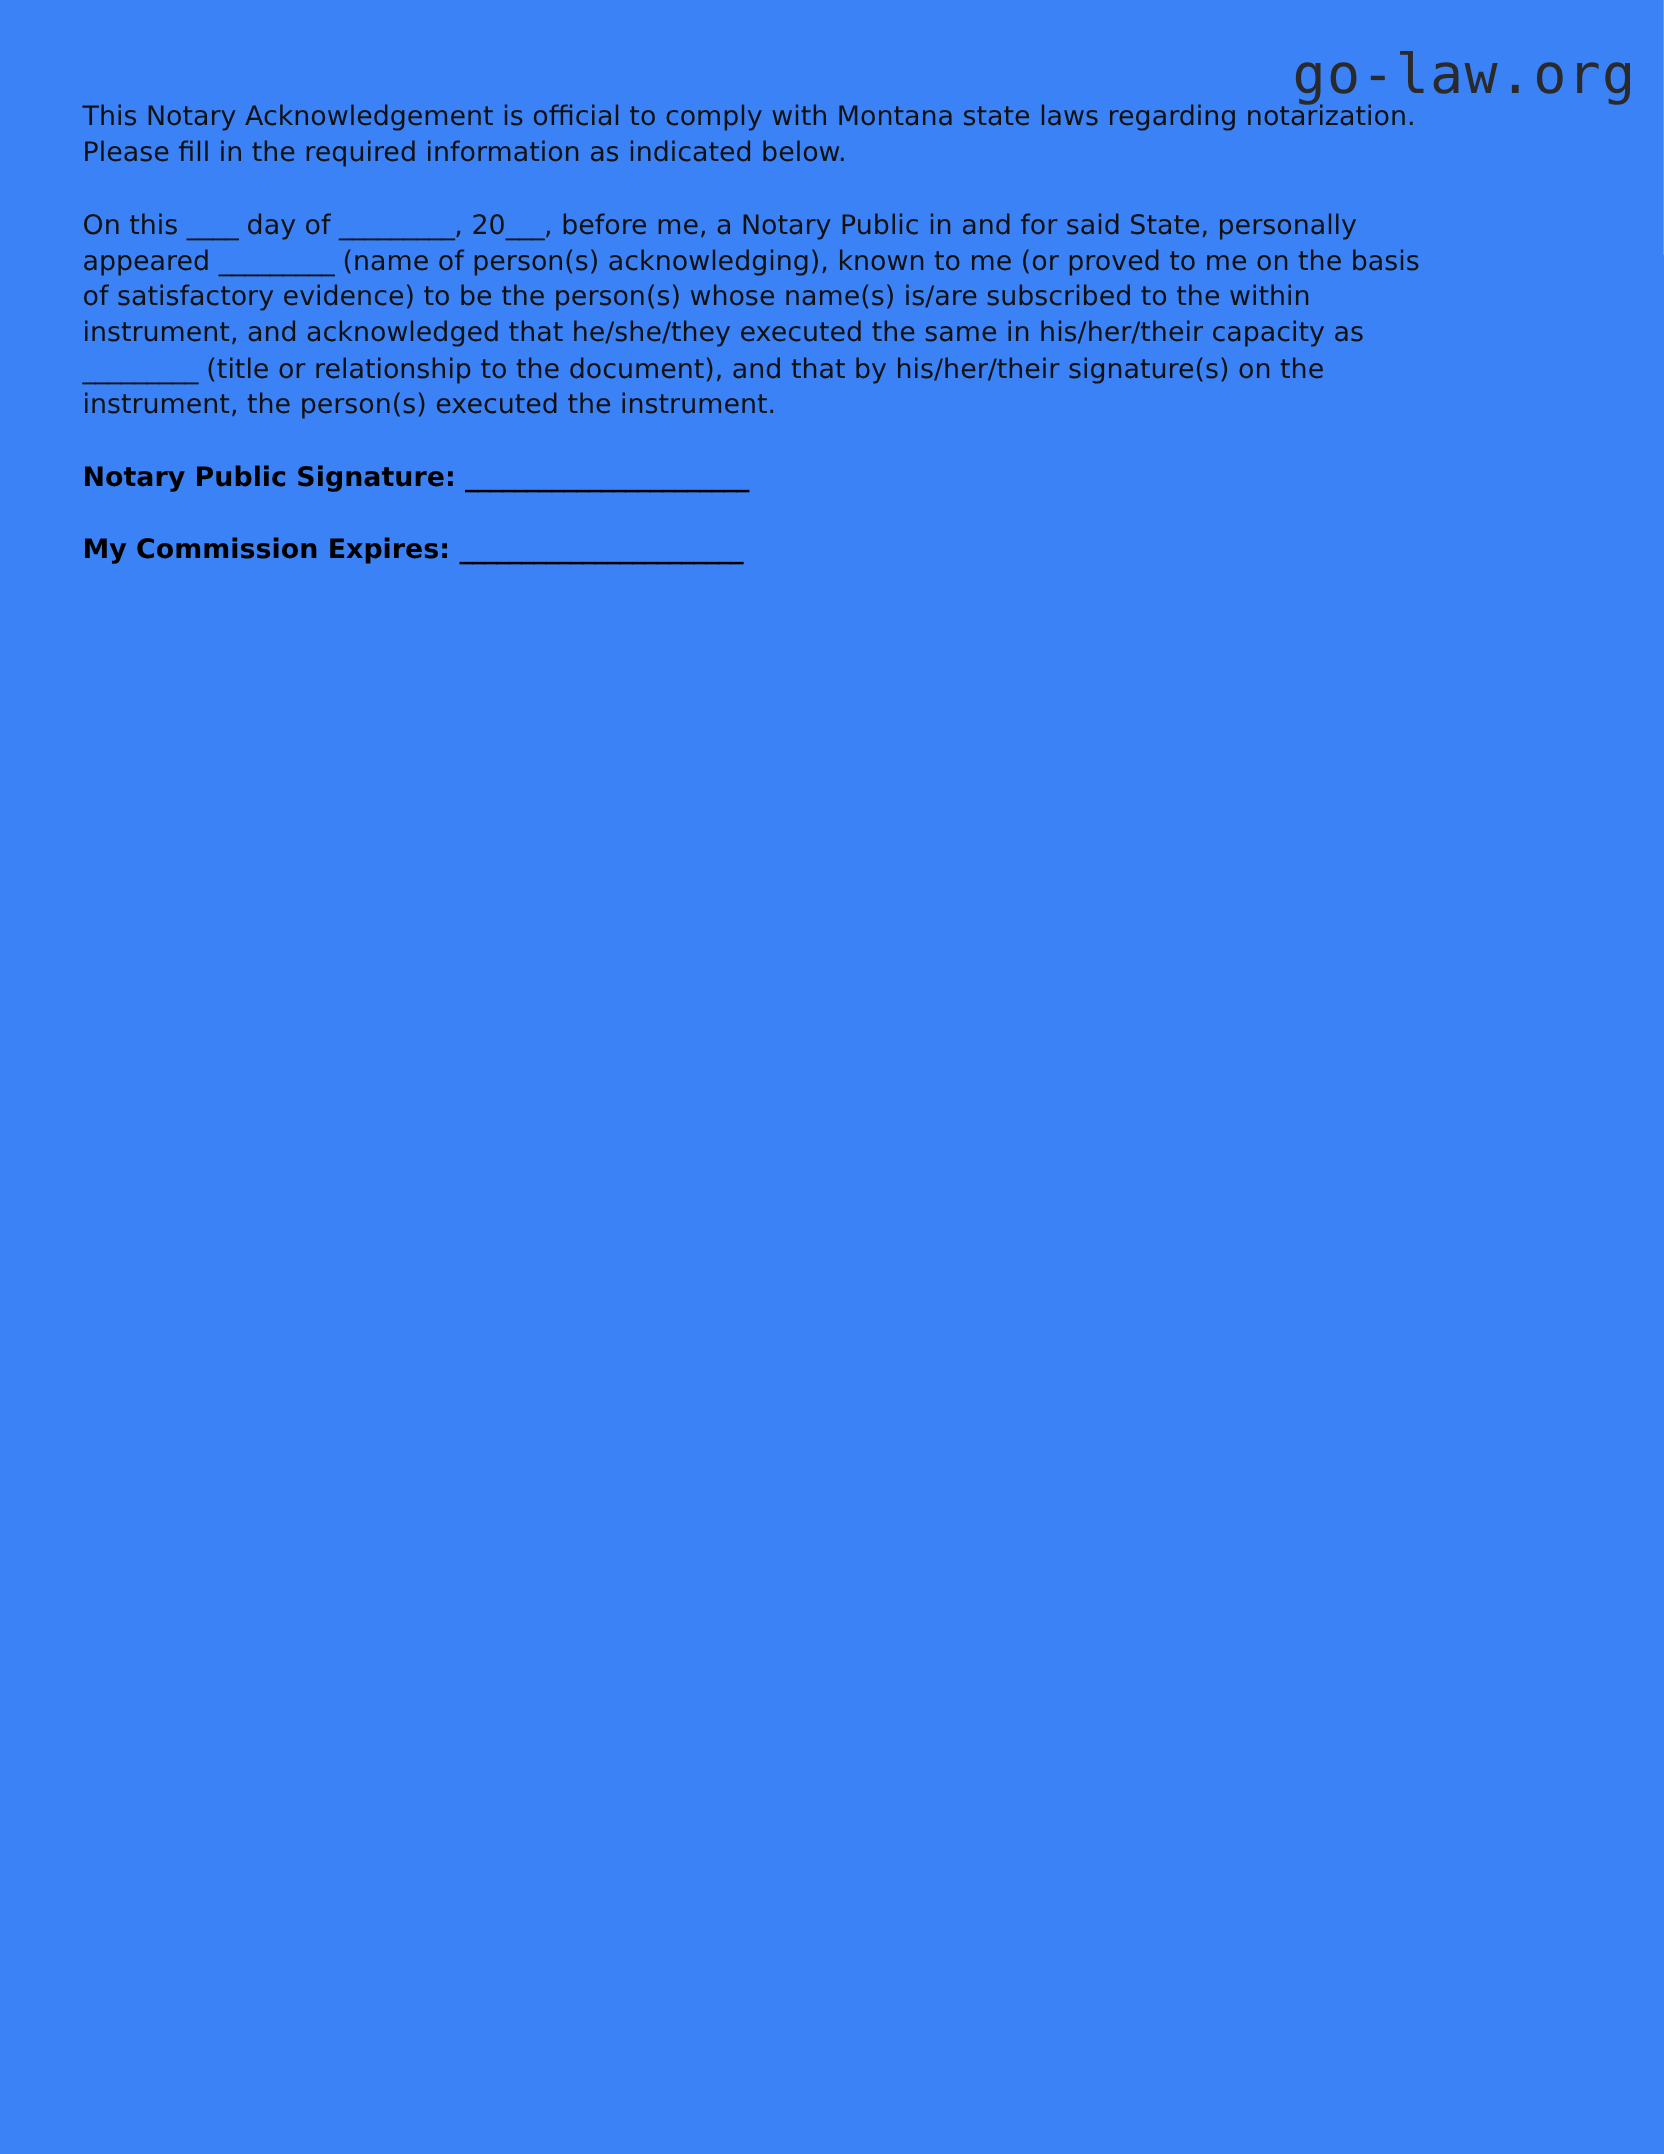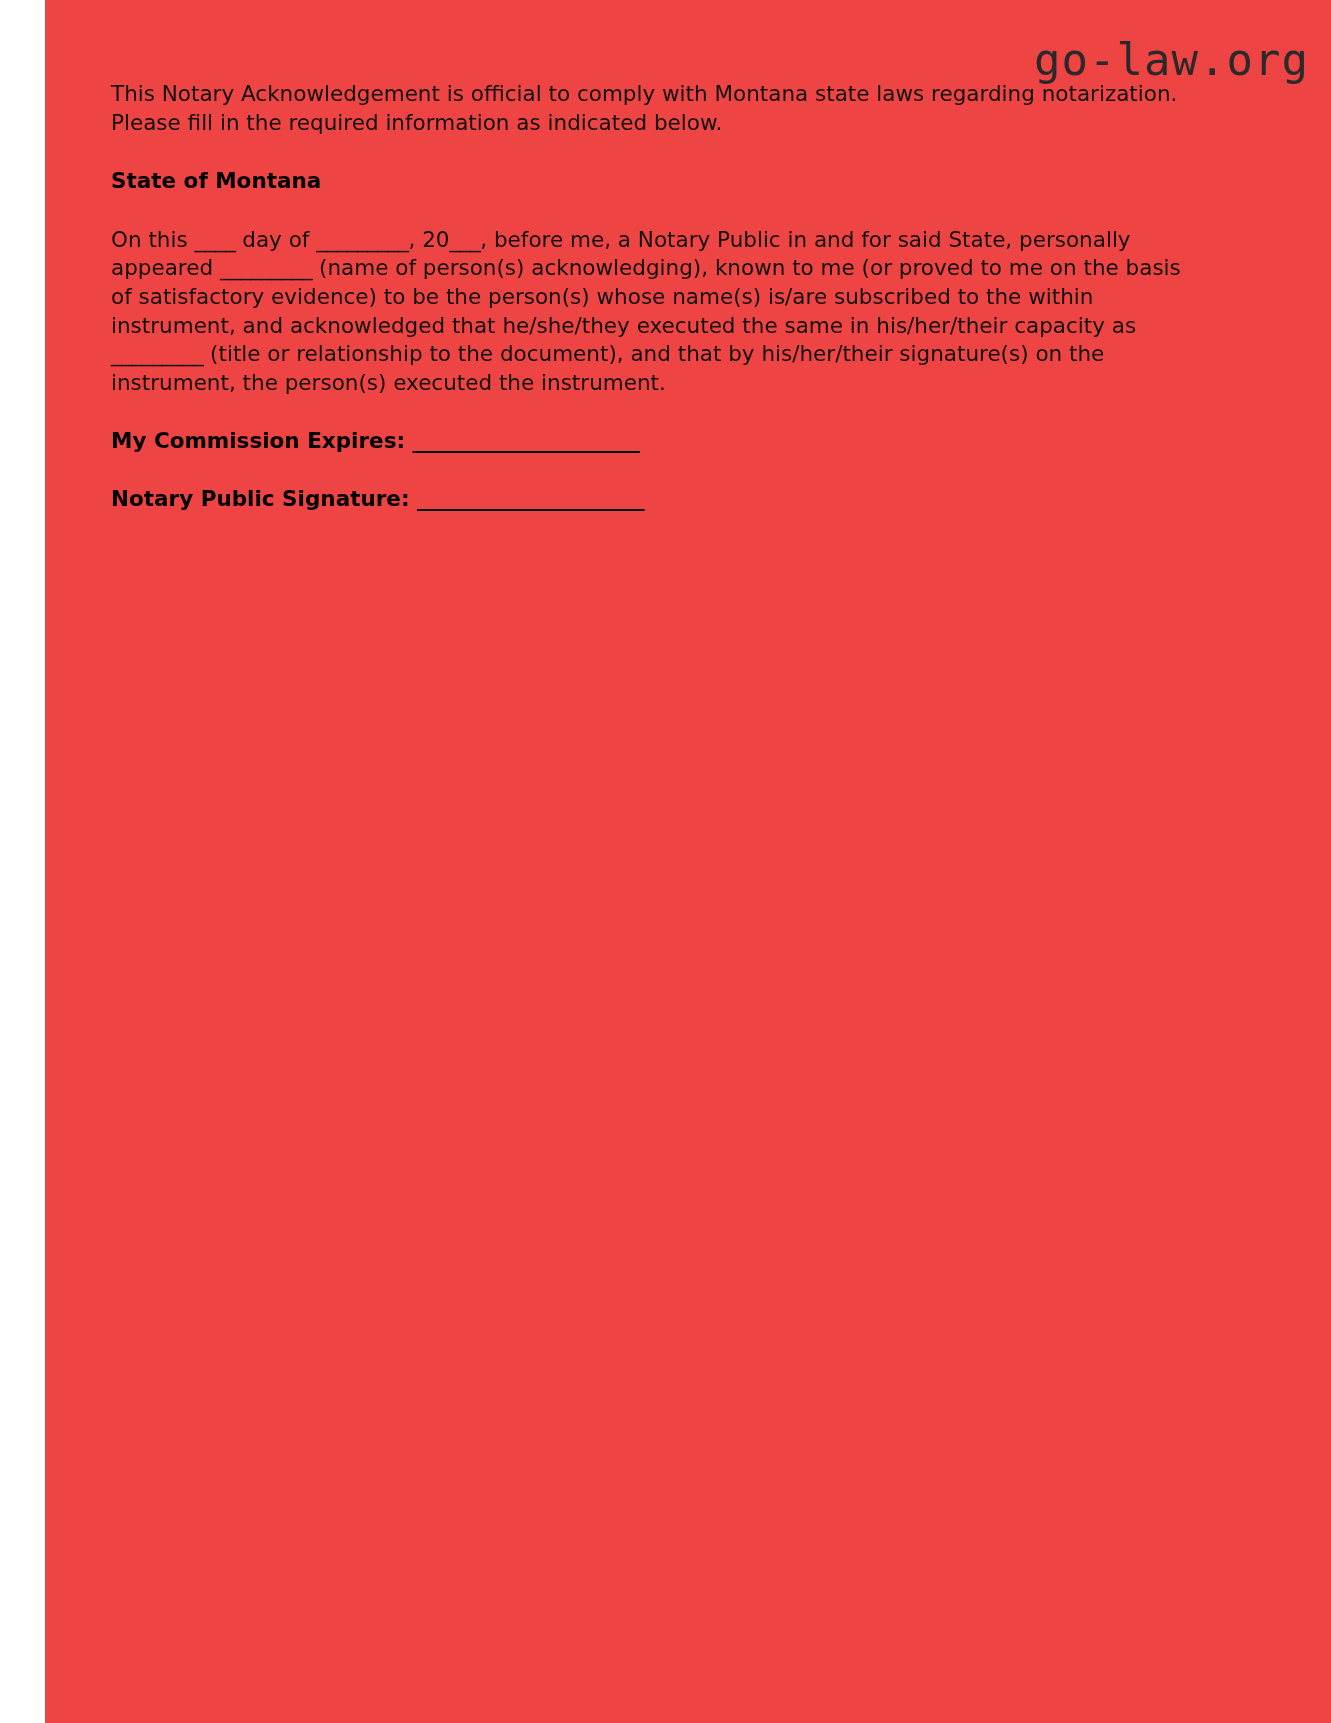--- a/index.html
+++ b/index.html
@@ -13,22 +13,21 @@
     height: 1723px;
     position: relative;
     font-family: "DejaVu Sans", "Liberation Sans", sans-serif;
     color: #000000;
     overflow: hidden;
   }
 
   .page {
     position: absolute;
     inset: 0;
-    background: #ef4444;
-    margin-left: 45px;
+    background: #3b82f6;
   }
 
   
   .watermark {
     position: absolute;
     top: 38px;
     right: 22px;
     font-family: "DejaVu Sans Mono", "Liberation Mono", monospace;
     font-size: 44px;
     line-height: 1;
@@ -108,31 +107,30 @@
 
 <div class="page">
 
   <div class="watermark">go-law.org</div>
 
   <div class="content">
 
 
     <p class="para">This Notary Acknowledgement is official to comply with Montana state laws regarding notarization. Please fill in the required information as indicated below.</p>
 
-    <div class="heading-bold">State of Montana</div>
 
 
     <p class="para">
       <span>On this </span><span class="blank">____</span><span> day of </span><span class="blank">_________</span><span>, 20</span><span class="blank">___</span><span>, before me, a Notary Public in and for said State, personally appeared </span><span class="blank">_________</span><span> (name of person(s) acknowledging), known to me (or proved to me on the basis of satisfactory evidence) to be the person(s) whose name(s) is/are subscribed to the within instrument, and acknowledged that he/she/they executed the same in his/her/their capacity as </span><span class="blank">_________</span><span> (title or relationship to the document), and that by his/her/their signature(s) on the instrument, the person(s) executed the instrument.</span>
     </p>
 
 
     <div class="signature-line">
-      <span>My Commission Expires: </span><span class="blank-long">_______________________</span>
+      <span>Notary Public Signature: </span><span class="blank-long">_______________________</span>
     </div>
 
     <div class="signature-line">
-      <span>Notary Public Signature: </span><span class="blank-long">_______________________</span>
+      <span>My Commission Expires: </span><span class="blank-long">_______________________</span>
     </div>
 
 
   </div>
 </div>
 
 </body></html>

